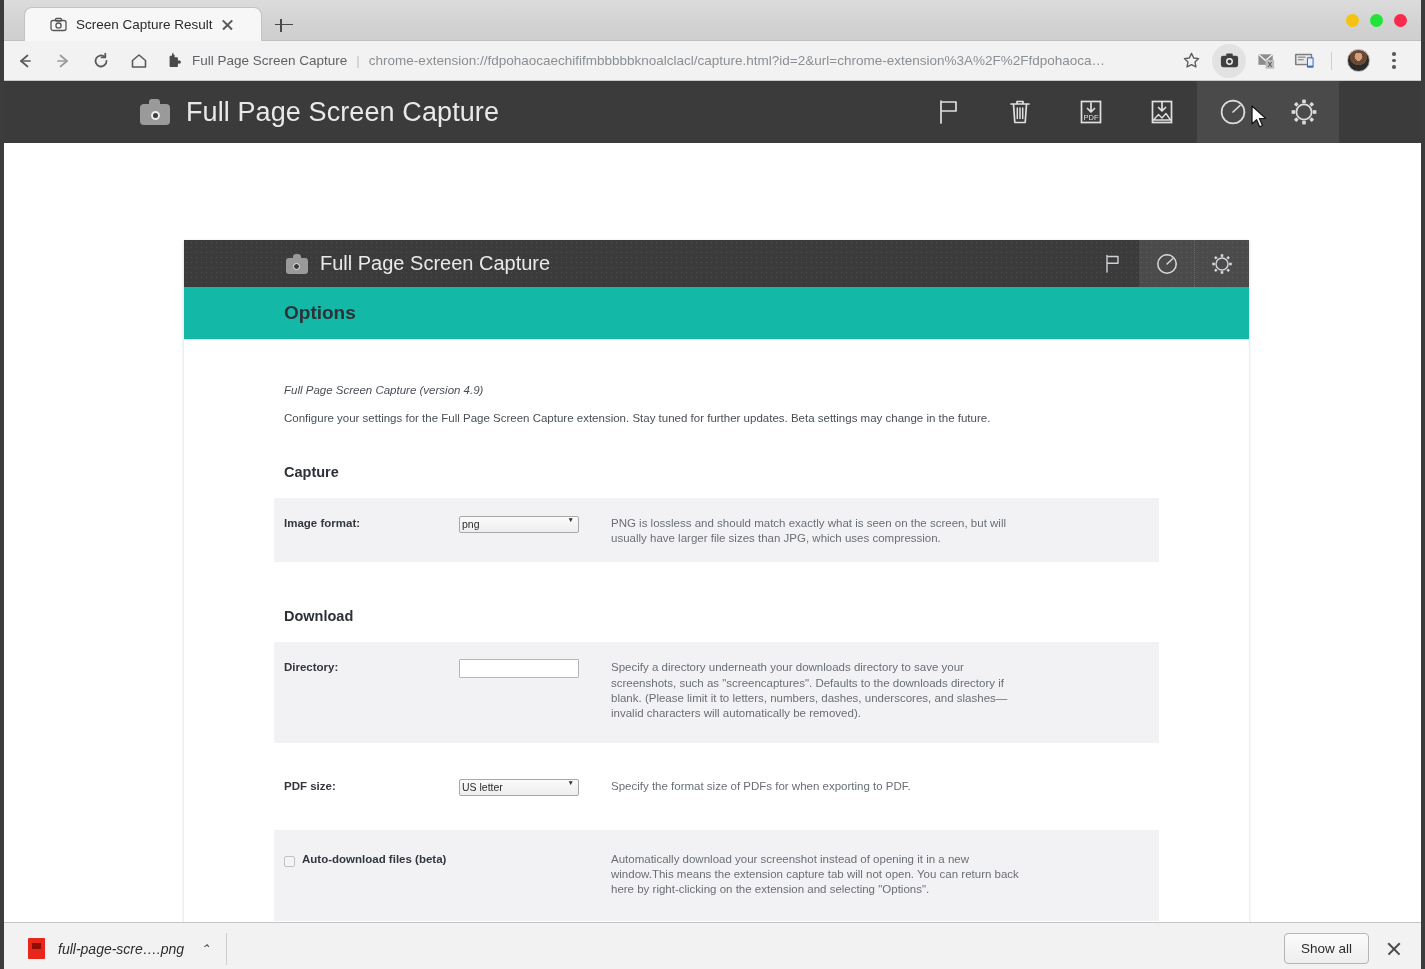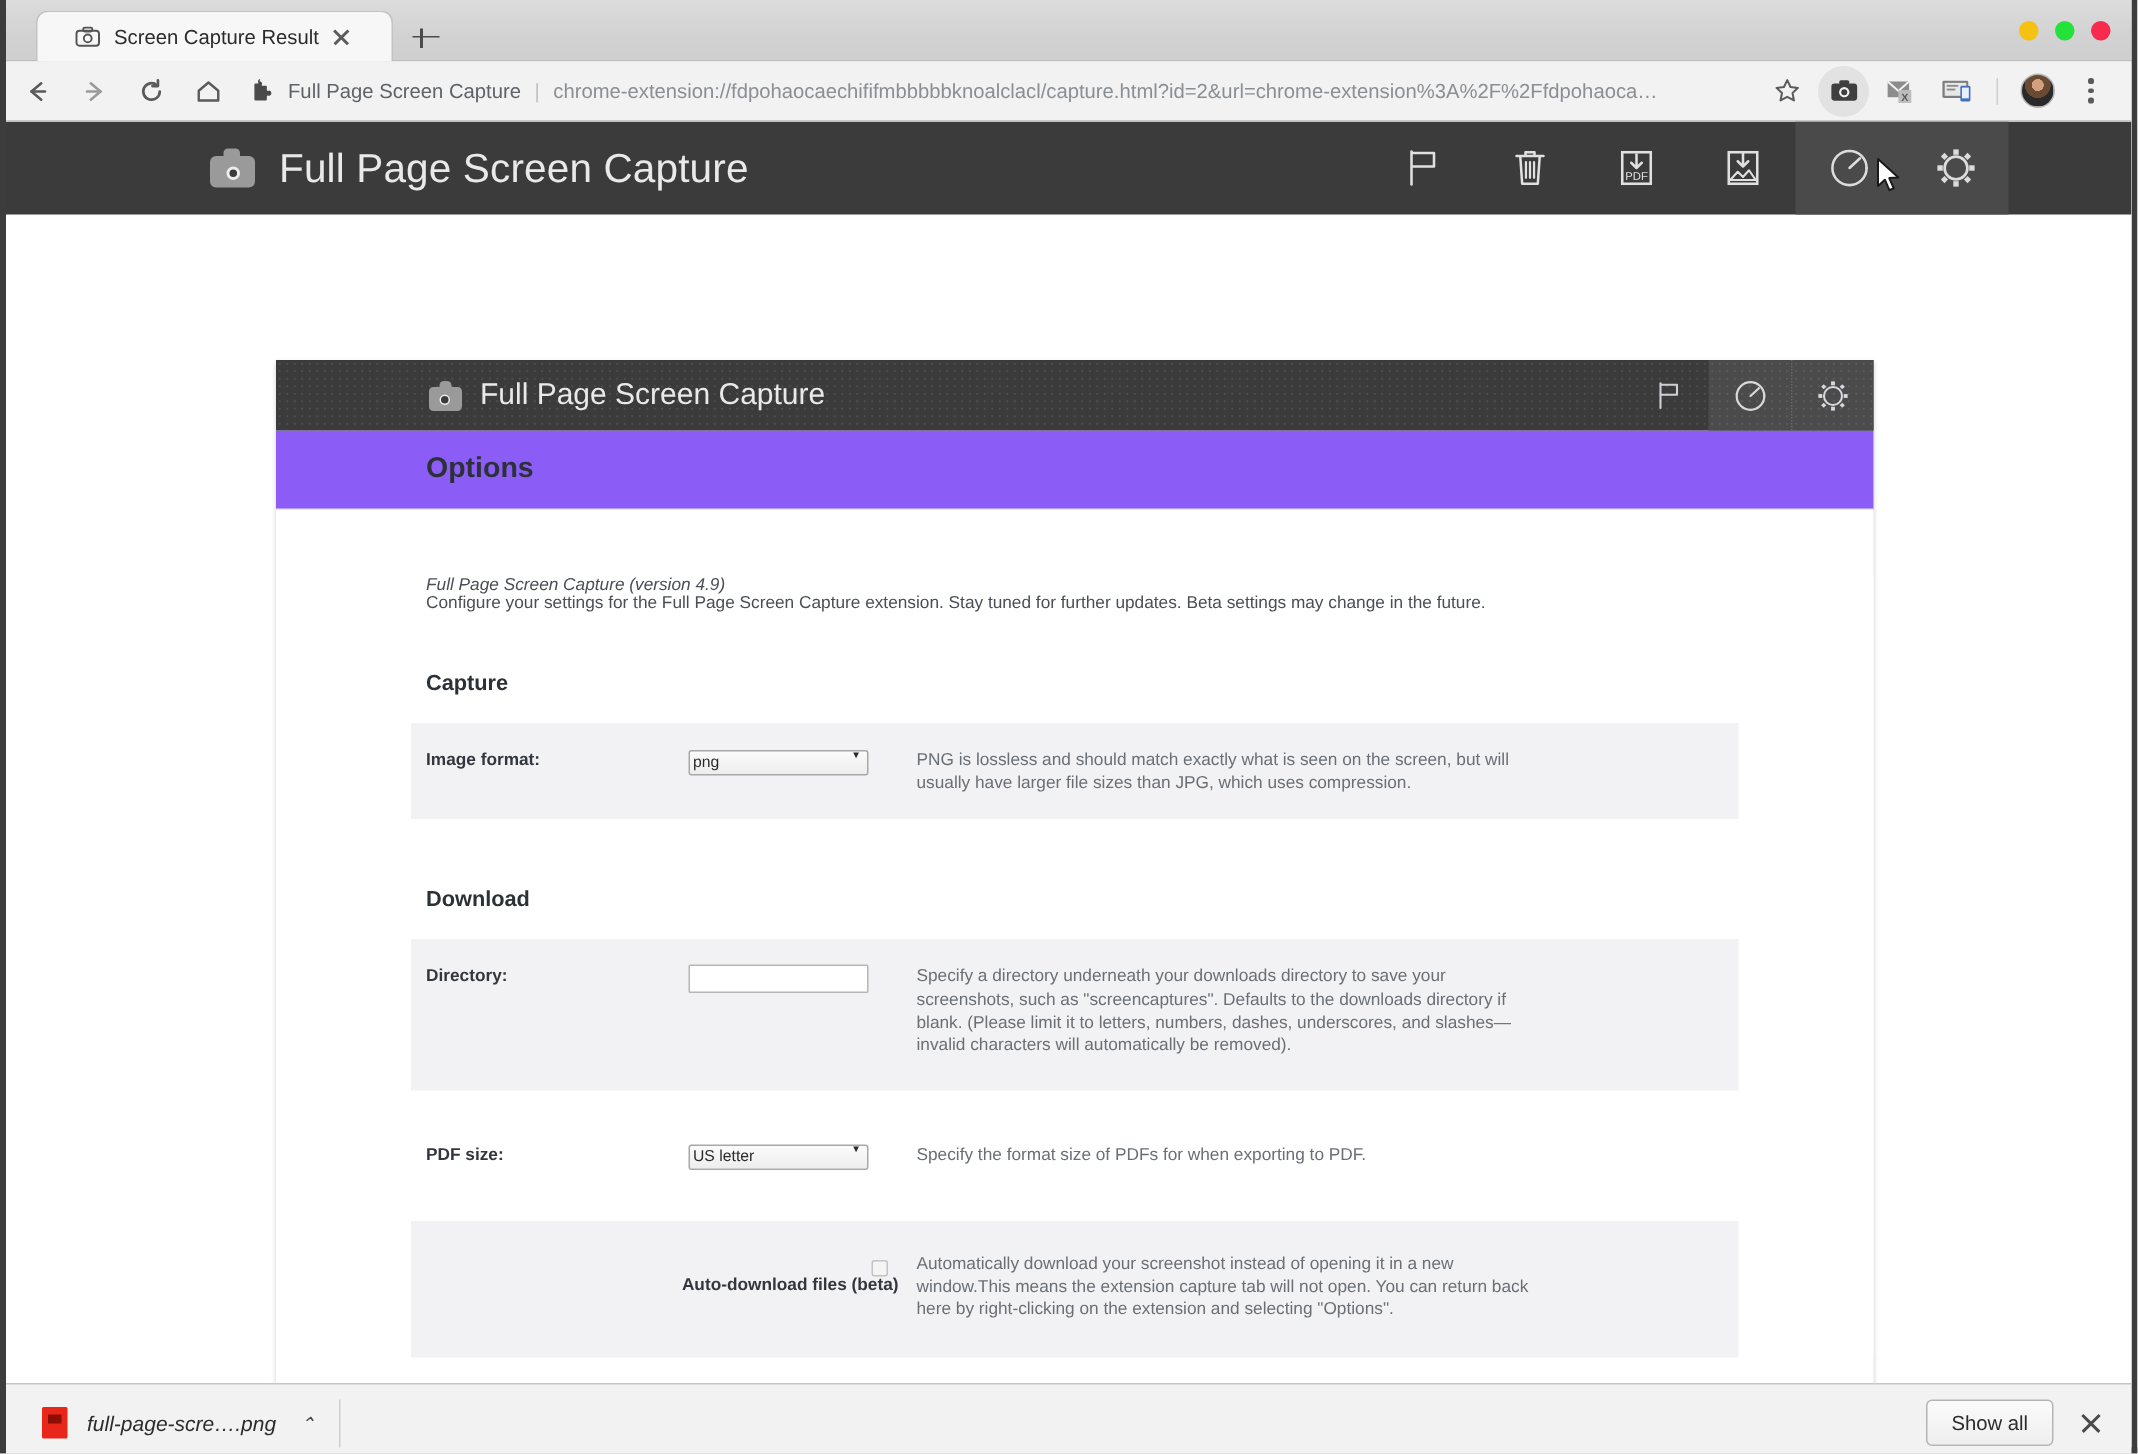--- a/index.html
+++ b/index.html
@@ -174,28 +174,28 @@
   }
   .shot-act.hl {
     background-color: #4b4b4b;
     background-image: radial-gradient(rgba(255,255,255,.10) .6px, transparent .6px);
     background-size: 5px 5px;
   }
   .shot-act.sepline { border-left: 1px dotted #6a6a6a; }
 
   .shot-titlebar {
     height: 53px; display: flex; align-items: center;
-    border-bottom: 1px solid #e6e6e6; background: #8b5cf6;
+    border-bottom: 1px solid #e6e6e6; background: #14b8a6;
   }
   .shot-h1 { margin-left: 100px; font-size: 19px; font-weight: bold; color: #2c3138; }
 
   .shot-body { padding: 0; background: #fff; }
   .meta { margin: 44px 0 0 100px; }
   .meta-version { font-size: 11.5px; font-style: italic; color: #4a4f56; }
-  .meta-desc { font-size: 11.5px; color: #4a4f56; margin-top: 0; }
+  .meta-desc { font-size: 11.5px; color: #4a4f56; margin-top: 16px; }
 
   .sec-title {
     margin: 40px 0 0 100px; font-size: 14.5px; font-weight: bold; color: #2c3138;
   }
   .row {
     margin: 18px 90px 0 90px; padding: 16px 10px 16px 10px;
     display: flex; align-items: flex-start;
   }
   .row.shaded { background: #f2f2f4; }
   .row-label {
@@ -222,21 +222,21 @@
   .selwrap::after {
     content: "▼"; position: absolute; right: 5px; top: 2px;
     font-size: 6.5px; color: #2b2b2b; pointer-events: none;
   }
   input.ctl-text {
     width: 120px; height: 19px;
     border: 1px solid #b6b6b6; background: #fff; border-radius: 1px;
     font-size: 11px; padding: 0 3px;
     font-family: "Liberation Sans", sans-serif;
   }
-  .chk-row { display: flex; align-items: flex-end; flex-direction: column; }
+  .chk-row { display: flex; align-items: flex-start; }
   input.chk {
     width: 11px; height: 11px; margin: 3px 7px 0 0;
     -webkit-appearance: none; appearance: none;
     border: 1px solid #c2c2c2; background: #f4f4f4; border-radius: 2px;
   }
   .chk-label { font-size: 11.5px; font-weight: bold; color: #33373d; }
 
   
   .downloadbar {
     position: relative; height: 52px;

